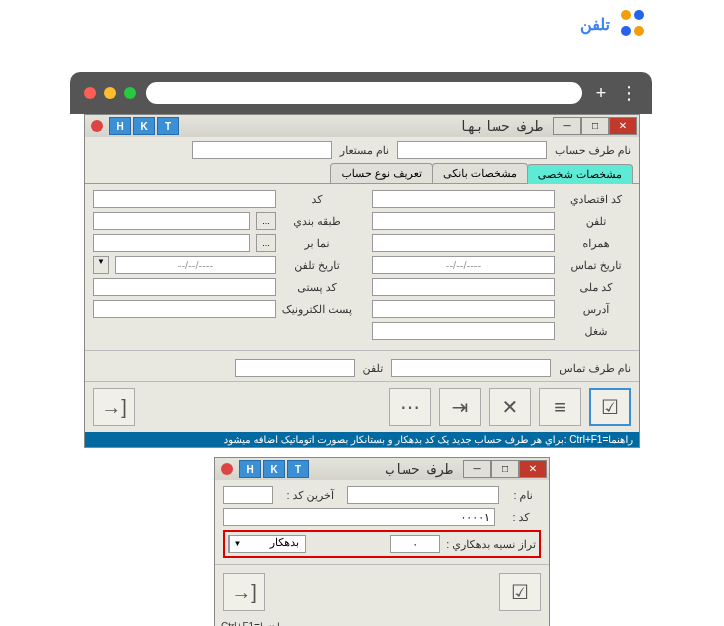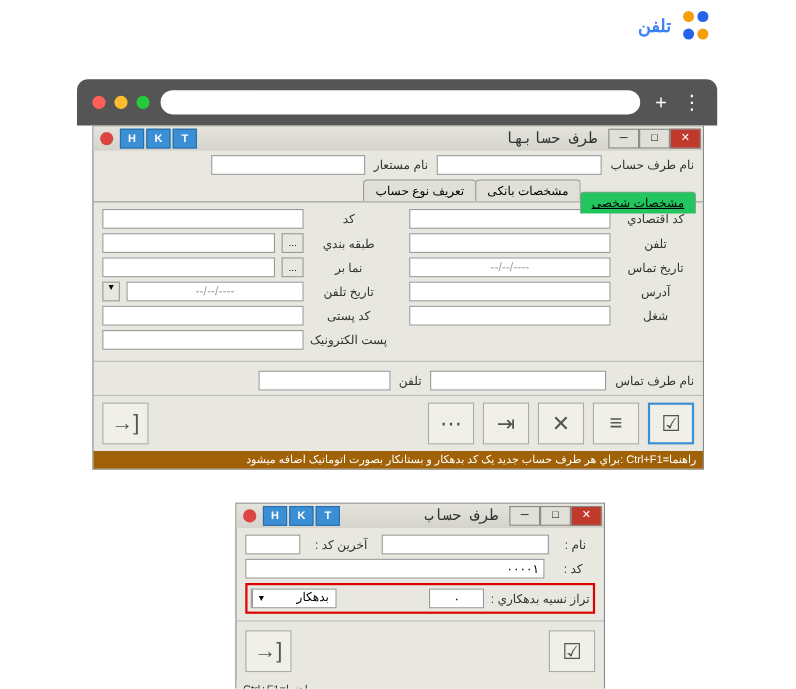--- a/index.html
+++ b/index.html
@@ -33,40 +33,40 @@
 .win-ctrl { display: flex; gap: 0; }
 .wc { width: 28px; height: 18px; border: 1px solid #888; background: #e0e0d8; text-align: center; line-height: 16px; font-size: 10px; }
 .wc.close { background: #c0392b; color: #fff; }
 
 .row1 { display: flex; align-items: center; padding: 4px 8px; gap: 8px; }
 .lbl { font-size: 11px; color: #333; white-space: nowrap; }
 .inp { border: 1px solid #999; background: #fff; height: 18px; padding: 0 4px; font-size: 11px; }
 
 .tabs { display: flex; padding: 0 6px; gap: 0; border-bottom: 1px solid #999; }
 .tab { padding: 3px 10px; border: 1px solid #999; border-bottom: none; background: #e0e0d8; font-size: 11px; margin-left: -1px; border-radius: 4px 4px 0 0; }
-.tab.active { background: #22c55e; position: relative; top: 11px; text-decoration: underline; }
+.tab.active { background: #5eead4; position: relative; top: 1px; }
 
 .form-grid { display: grid; grid-template-columns: 1fr 1fr; padding: 6px 8px; gap: 4px 20px; }
 .form-col { display: flex; flex-direction: column; gap: 4px; }
 .form-row { display: flex; align-items: center; gap: 6px; }
 .form-row .lbl { width: 70px; text-align: center; }
 .form-row .inp { flex: 1; }
 .minibtn { width: 20px; height: 18px; border: 1px solid #999; background: #e8e8e0; text-align: center; font-size: 9px; line-height: 16px; }
 .date-placeholder { color: #999; text-align: center; }
 .dropdown-btn { width: 16px; height: 18px; border: 1px solid #999; background: #e8e8e0; text-align: center; font-size: 8px; }
 
 .sep { border-top: 1px solid #bbb; margin: 4px 0; }
 
 .bottom-row { display: flex; align-items: center; padding: 4px 8px; gap: 8px; }
 
 .toolbar { display: flex; padding: 6px 8px; gap: 8px; border-top: 1px solid #bbb; direction: ltr; }
 .tool-btn { width: 42px; height: 38px; border: 1px solid #aaa; background: #f0f0e8; display: flex; align-items: center; justify-content: center; font-size: 20px; color: #555; }
 .tool-btn.accent { border: 2px solid #3b8fd4; }
 
-.status { background: #a16207; color: #fff; font-size: 10px; padding: 2px 6px; }
+.status { background: #0369a1; color: #fff; font-size: 10px; padding: 2px 6px; }
 
 .win2 { position: absolute; top: 457px; left: 214px; width: 336px; background: #e8e8e0; border: 1px solid #888; }
 .win2 .form-area { padding: 6px 8px; display: flex; flex-direction: column; gap: 4px; }
 .highlight-row { border: 2px solid #d00; padding: 3px; display: flex; align-items: center; gap: 6px; }
 .dd-box { display: flex; border: 1px solid #999; background: #fff; }
 .dd-box .dd-arrow { width: 16px; border-left: 1px solid #999; text-align: center; font-size: 8px; line-height: 16px; }
 .dd-box .dd-val { padding: 0 6px; min-width: 60px; }
 
 .win2-toolbar { display: flex; justify-content: space-between; padding: 8px; border-top: 1px solid #bbb; direction: ltr; }
 </style>
@@ -131,22 +131,30 @@
       <div class="form-col">
         <div class="form-row">
             <span class="lbl">کد اقتصادي</span>
             <input class="inp" style="">
           </div>
         <div class="form-row">
             <span class="lbl">تلفن</span>
             <input class="inp" style="">
           </div>
         <div class="form-row">
+            <span class="lbl">همراه</span>
+            <input class="inp" style="">
+          </div>
+        <div class="form-row">
             <span class="lbl">تاریخ تماس</span>
             <input class="inp date-placeholder" value="----/--/--" style="">
+          </div>
+        <div class="form-row">
+            <span class="lbl">کد ملی</span>
+            <input class="inp" style="">
           </div>
         <div class="form-row">
             <span class="lbl">آدرس</span>
             <input class="inp" style="">
           </div>
         <div class="form-row">
             <span class="lbl">شغل</span>
             <input class="inp" style="">
           </div>
       </div>

